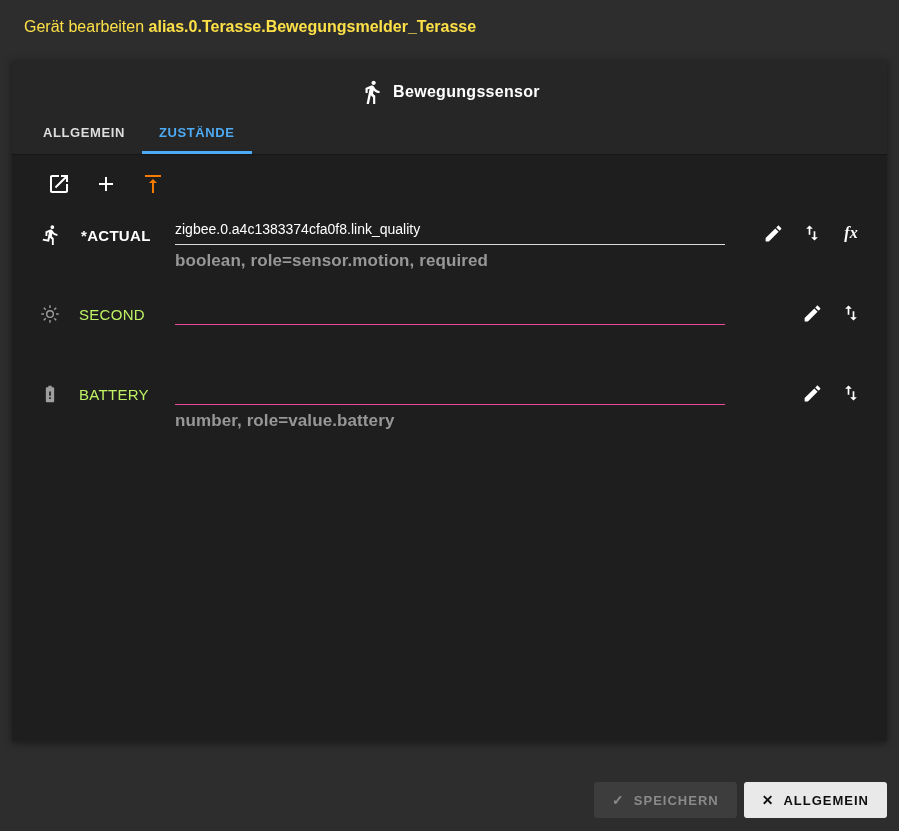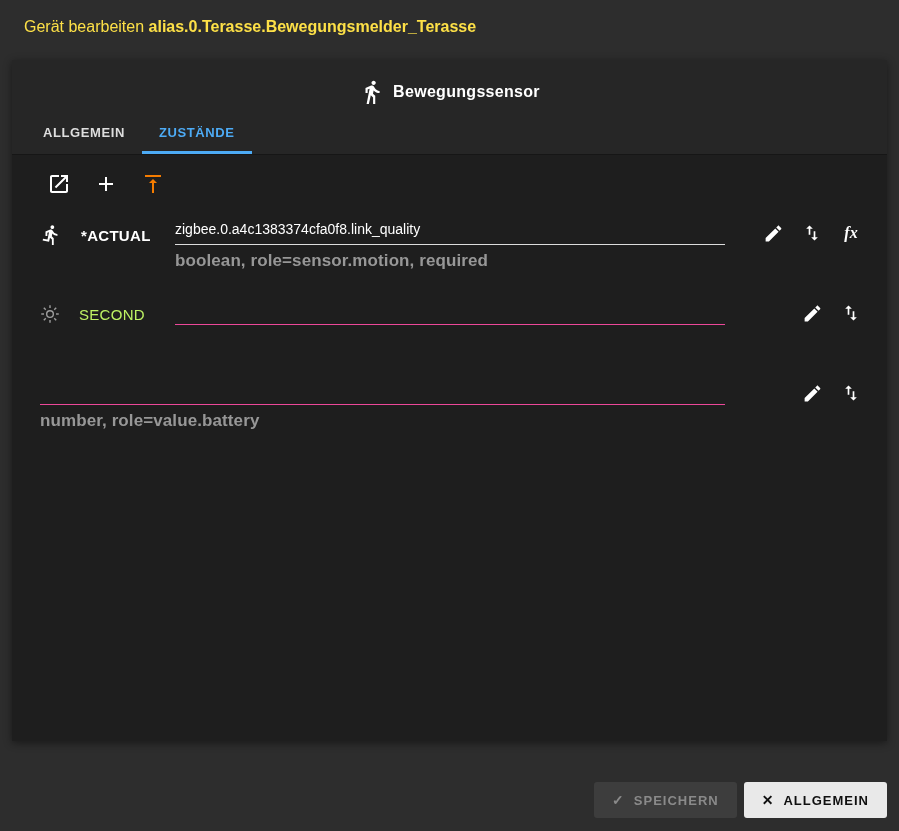--- a/index.html
+++ b/index.html
@@ -299,20 +299,28 @@
         </div>
         <div class="action-btn">
           <svg width="20" height="20" viewBox="0 0 24 24" fill="currentColor">
               <path d="M9 3L5 6.99h3V14h2V6.99h3L9 3zm7 14.01V10h-2v7.01h-3L15 21l4-3.99h-3z"></path>
             </svg>
         </div>
       </div>
     </div>
 
     <div class="state-row dim">
+      <div class="state-left">
+        <span class="state-icon">
+          <svg width="20" height="20" viewBox="0 0 24 24" fill="currentColor">
+              <path d="M15.67 4H14V2h-4v2H8.33C7.6 4 7 4.6 7 5.33v15.33C7 21.4 7.6 22 8.33 22h7.33c.74 0 1.34-.6 1.34-1.33V5.33C17 4.6 16.4 4 15.67 4zM13 18h-2v-2h2v2zm0-4h-2V9h2v5z"></path>
+            </svg>
+        </span>
+        <span class="state-label">BATTERY</span>
+      </div>
       <div class="state-input-wrap">
         <input class="state-input" type="text" value="" style="">
         <div class="state-helper">number, role=value.battery</div>
       </div>
       <div class="state-actions">
         <div class="action-btn">
           <svg width="21" height="21" viewBox="0 0 24 24" fill="currentColor">
               <path d="M3 17.25V21h3.75L17.81 9.94l-3.75-3.75L3 17.25zM20.71 7.04c.39-.39.39-1.02 0-1.41l-2.34-2.34c-.39-.39-1.02-.39-1.41 0l-1.83 1.83 3.75 3.75 1.83-1.83z"></path>
             </svg>
         </div>

